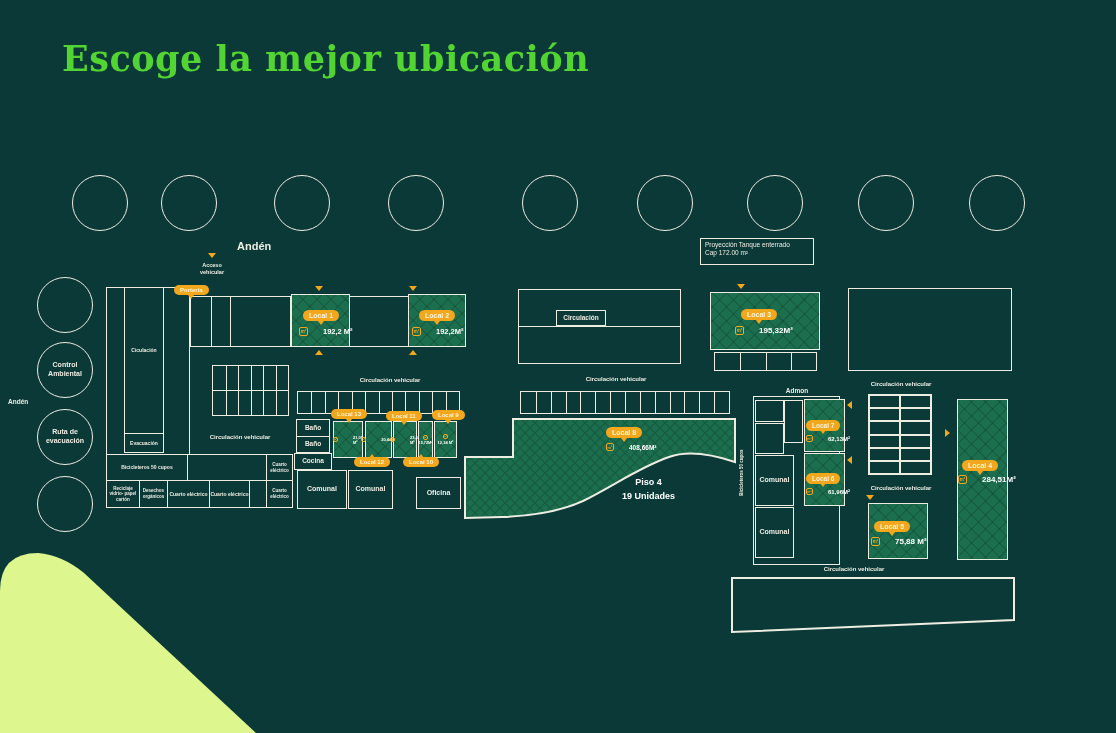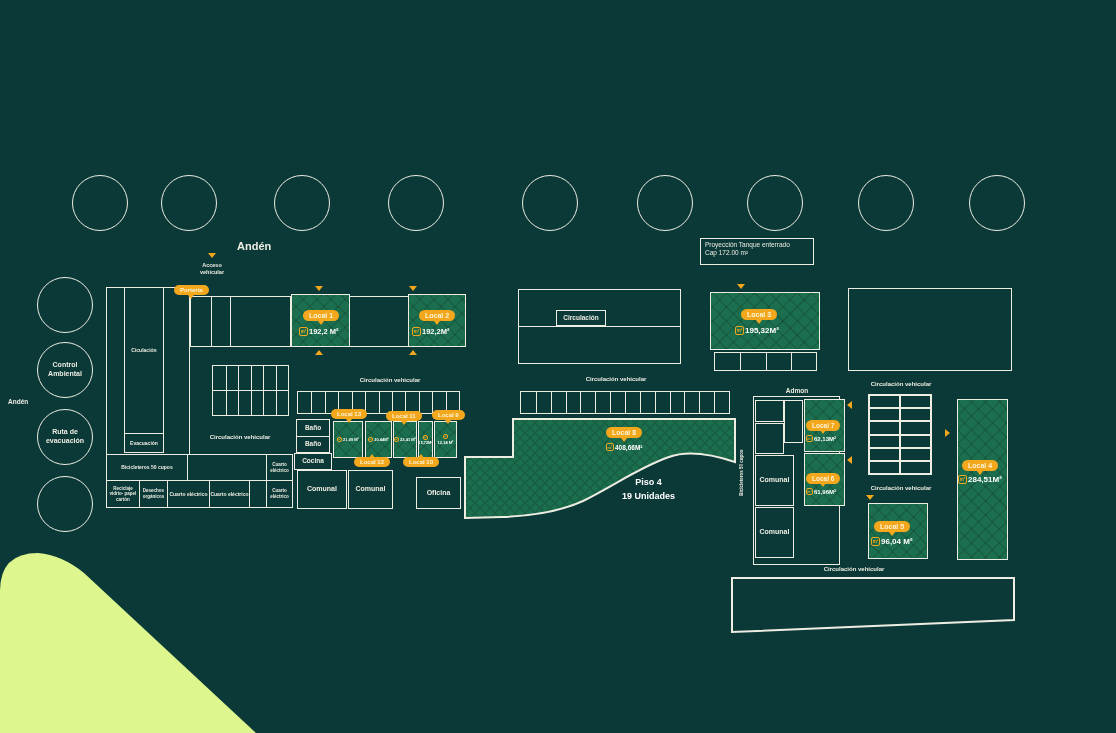--- a/index.html
+++ b/index.html
@@ -19,41 +19,42 @@
   .local{position:absolute;box-sizing:border-box;border:1.6px solid #eeede2;background-color:#1c6f4e;
          background-image:repeating-linear-gradient(45deg,rgba(0,0,0,.14) 0 1.5px,transparent 1.5px 10px),
                           repeating-linear-gradient(135deg,rgba(0,0,0,.14) 0 1.5px,transparent 1.5px 10px);
          z-index:2;cursor:pointer;}
   .badge{position:absolute;background:#f2a71d;color:#fdf4d7;font-weight:bold;
          padding:1.5px 6px;border-radius:8px;white-space:nowrap;z-index:6;cursor:pointer;line-height:1.2;}
   .badge:after{content:"";position:absolute;left:50%;margin-left:-3px;width:0;height:0;
                border-left:3px solid transparent;border-right:3px solid transparent;}
   .badge.down:after{bottom:-3.5px;border-top:4px solid #f2a71d;}
   .badge.up:after{top:-3.5px;border-bottom:4px solid #f2a71d;}
-  .area{position:absolute;display:flex;align-items:center;gap:1px;color:#ffffff;font-weight:bold;z-index:5;}
+  .area{position:absolute;display:flex;align-items:center;gap:15px;color:#ffffff;font-weight:bold;z-index:5;}
   .area.col{flex-direction:column;gap:1px;}
   .m2{border:1px solid #f2a71d;color:#f2a71d;border-radius:2px;display:flex;align-items:center;
       justify-content:center;font-weight:bold;box-sizing:border-box;flex:0 0 auto;}
   .tri{position:absolute;width:0;height:0;z-index:7;}
   .tri.d{border-left:4px solid transparent;border-right:4px solid transparent;border-top:5px solid #f2a71d;}
   .tri.u{border-left:4px solid transparent;border-right:4px solid transparent;border-bottom:5px solid #f2a71d;}
   .tri.l{border-top:4px solid transparent;border-bottom:4px solid transparent;border-right:5px solid #f2a71d;}
   .tri.r{border-top:4px solid transparent;border-bottom:4px solid transparent;border-left:5px solid #f2a71d;}
   .hcells{position:absolute;border:1.3px solid #eeede2;box-sizing:border-box;display:grid;grid-auto-flow:column;grid-auto-columns:1fr;}
   .hcells>.cell{border-left:1.2px solid #eeede2;}
   .hcells>.cell:first-child{border-left:none;}
   .vgrid{position:absolute;border:1.3px solid #eeede2;box-sizing:border-box;display:grid;grid-template-columns:1fr 1fr;}
   .vgrid>.cell{border:0.8px solid #eeede2;height:11.2px;}
   svg{position:absolute;overflow:visible;}
 </style>
 </head>
 <body>
 
 <div class="stage">
 
+  <h1 class="title">Escoge la mejor ubicación</h1>
 
   <div class="circle" style="left:72px;top:175px;"></div>
   <div class="circle" style="left:161px;top:175px;"></div>
   <div class="circle" style="left:274px;top:175px;"></div>
   <div class="circle" style="left:388px;top:175px;"></div>
   <div class="circle" style="left:522px;top:175px;"></div>
   <div class="circle" style="left:637px;top:175px;"></div>
   <div class="circle" style="left:747px;top:175px;"></div>
   <div class="circle" style="left:858px;top:175px;"></div>
   <div class="circle" style="left:969px;top:175px;"></div>
@@ -277,21 +278,21 @@
       <div class="cell"></div>
       <div class="cell"></div>
       <div class="cell"></div>
     </div>
 
   <div class="tri d" style="left:866px;top:495px;"></div>
   <div class="local" style="left:868px;top:503px;width:60px;height:56px;"></div>
   <div class="badge down" style="left:874px;top:521px;font-size:7px;">Local 5</div>
   <div class="area" style="left:871px;top:537px;font-size:8px;">
     <span class="m2" style="width:9px;height:9px;font-size:4.5px;">m²</span>
-    <span>96,04 M²</span>
+    <span>75,88 M²</span>
   </div>
 
   <div class="tri r" style="left:945px;top:429px;"></div>
   <div class="local" style="left:957px;top:399px;width:51px;height:161px;"></div>
   <div class="badge down" style="left:962px;top:460px;font-size:7px;">Local 4</div>
   <div class="area" style="left:958px;top:475px;font-size:8px;">
     <span class="m2" style="width:9px;height:9px;font-size:4.5px;">m²</span>
     <span>284,51M²</span>
   </div>
 

